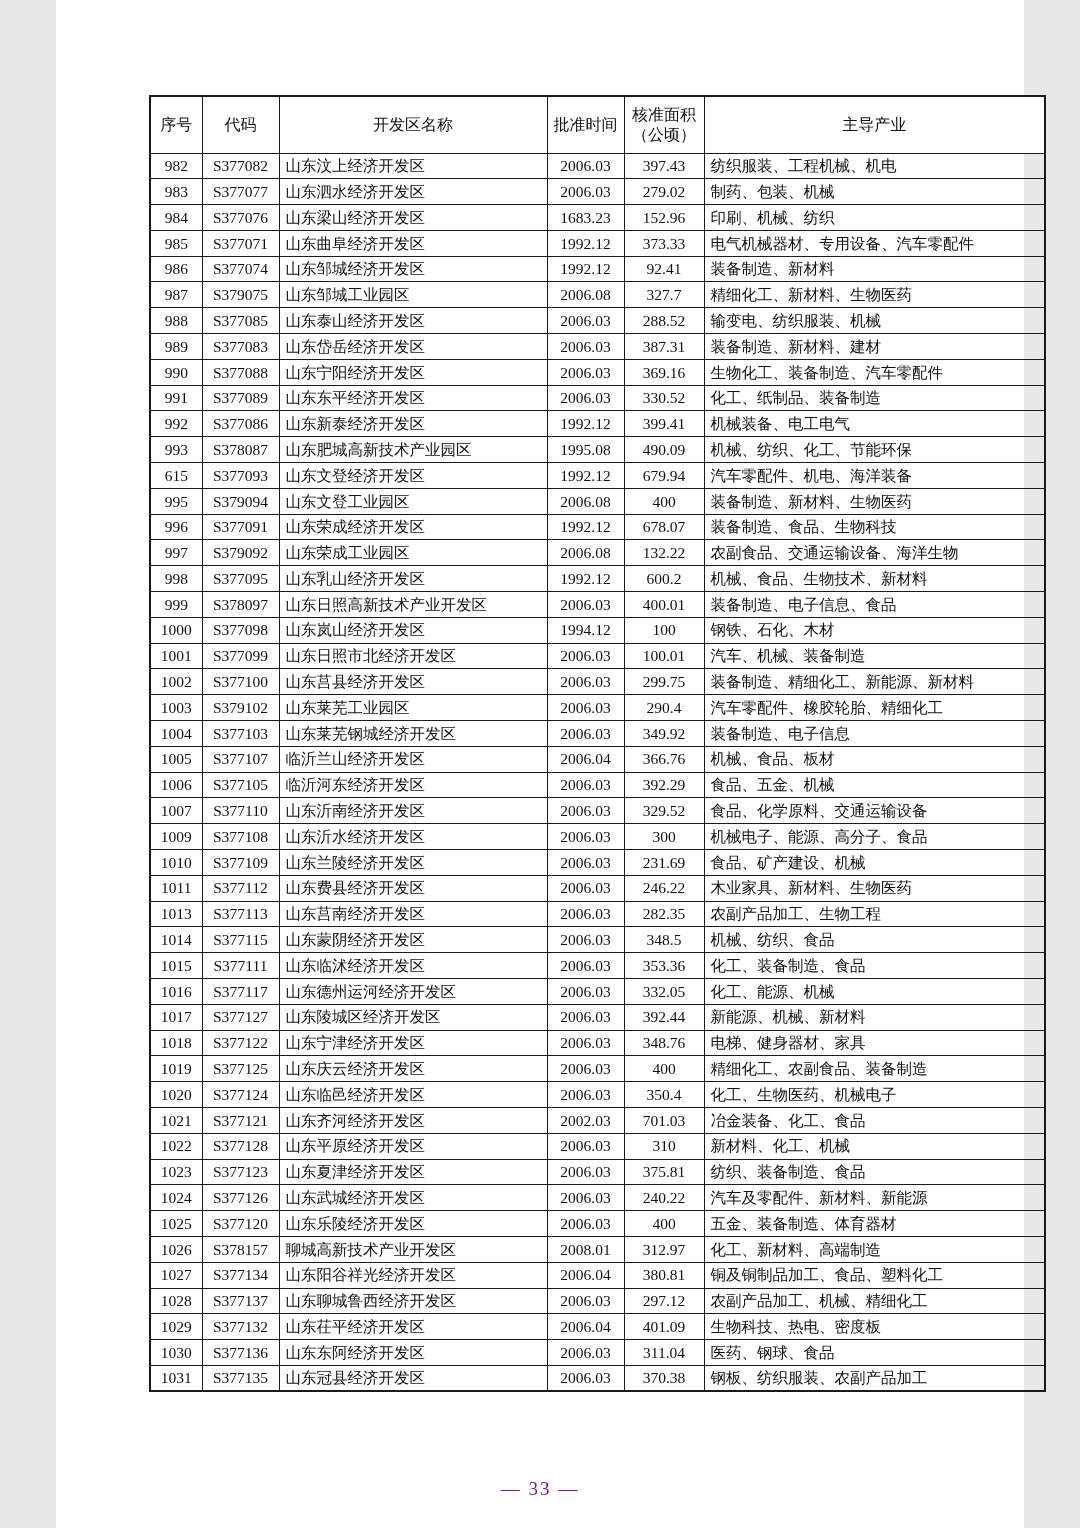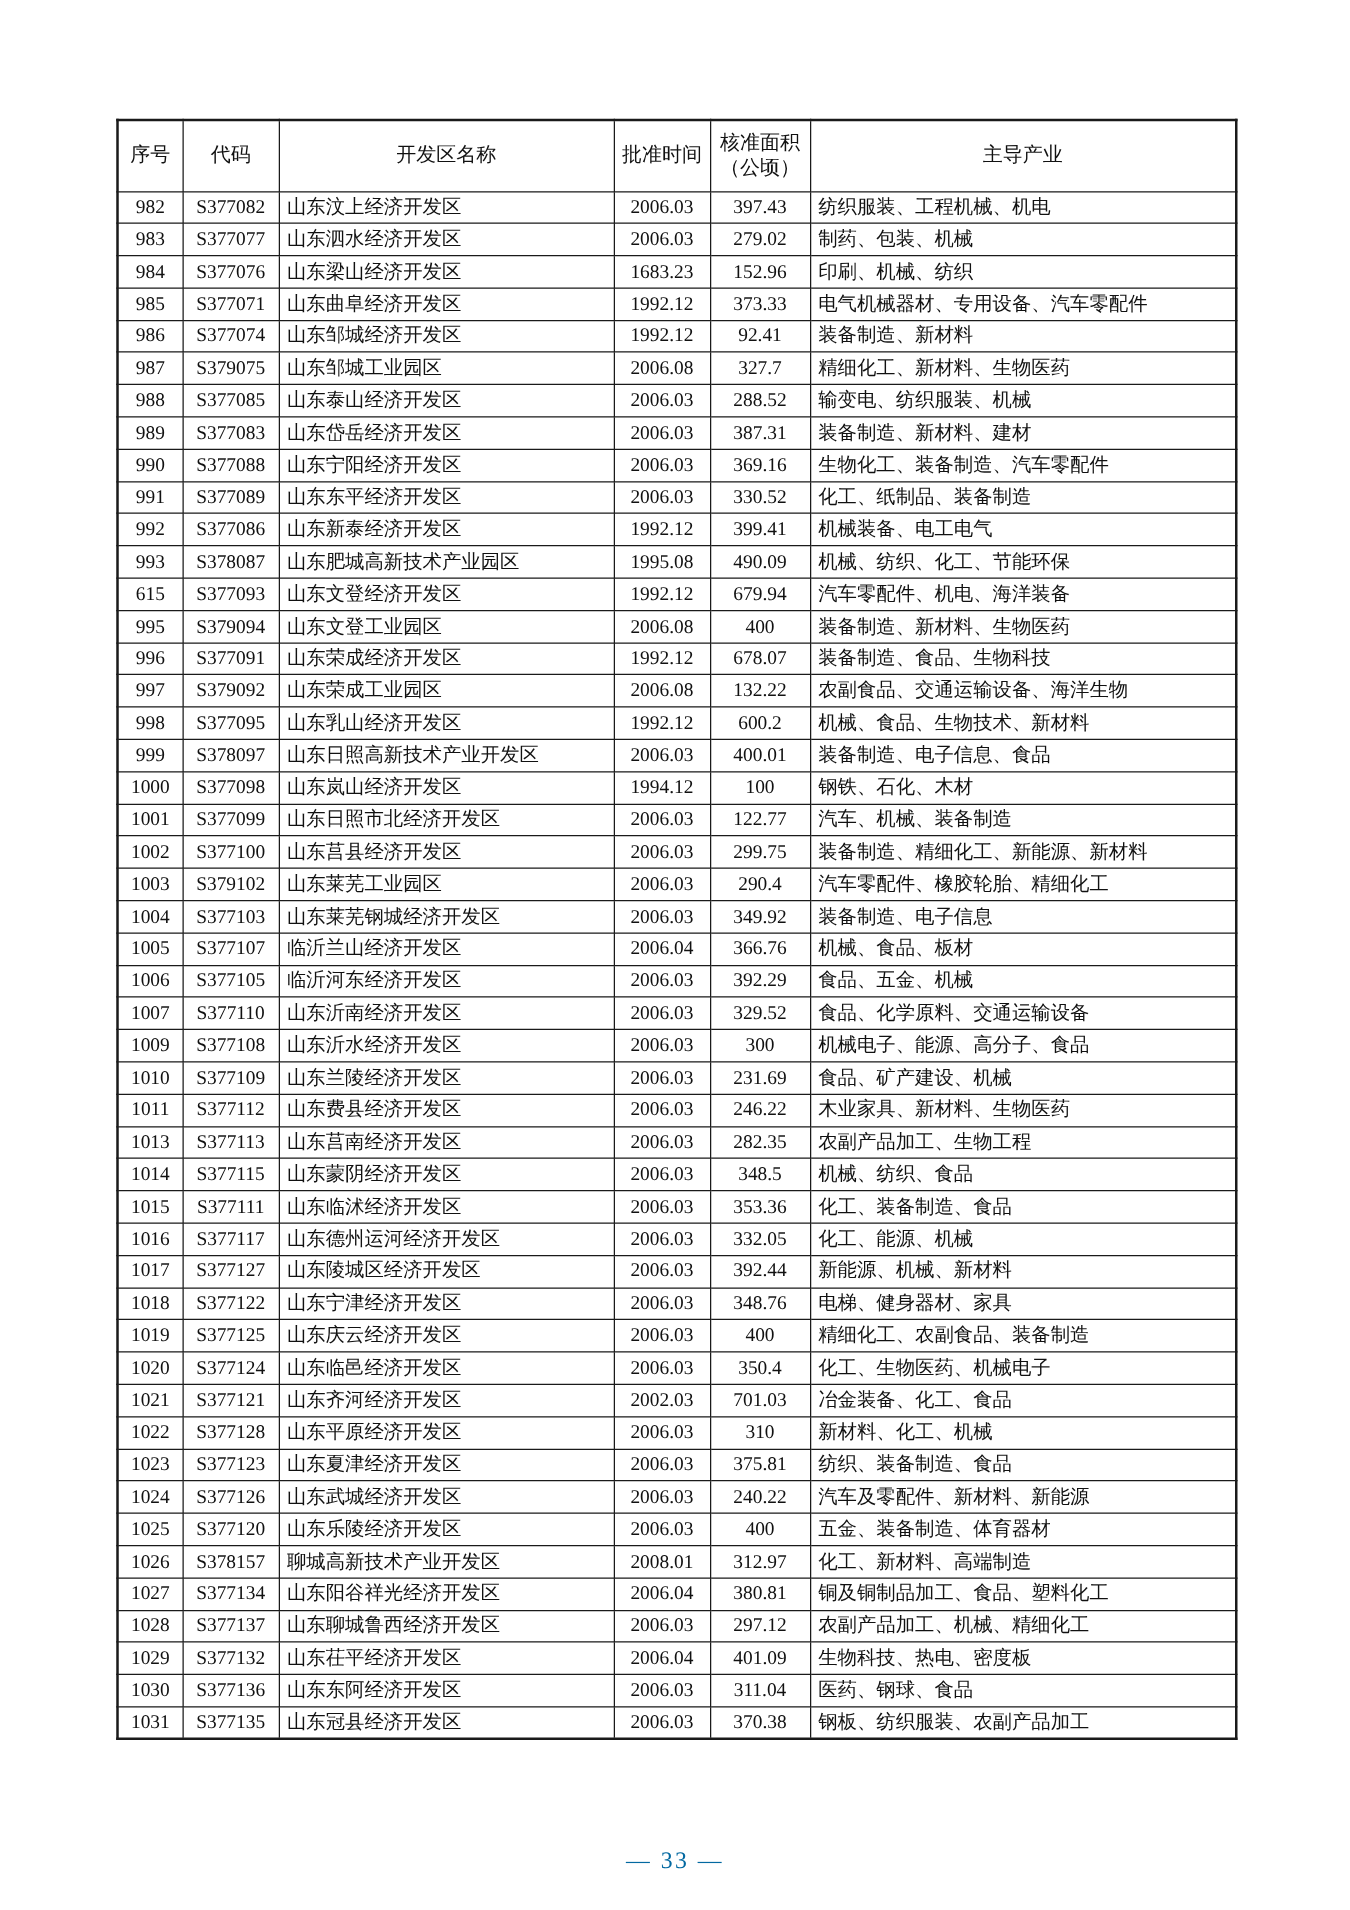--- a/index.html
+++ b/index.html
@@ -1,19 +1,19 @@
 <!DOCTYPE html>
 <html><head>
 <meta charset="utf-8">
 <style>
   * { margin: 0; padding: 0; box-sizing: border-box; }
   html, body { background: #e8e8e8; }
   .page {
     position: relative;
-    width: 1080px;
+    width: 968px;
     height: 1528px;
     background: #ffffff;
     margin: 0 auto;
     font-family: "Liberation Serif", "DejaVu Serif", serif;
     color: #111111;
   }
   table.zones {
     position: absolute;
     left: 93px;
     top: 95px;
@@ -46,21 +46,21 @@
   }
   table.zones td.c0, table.zones td.c1, table.zones td.c3, table.zones td.c4 { text-align: center; }
   table.zones td.c2, table.zones td.c5 { text-align: left; padding-left: 6px; }
   .footer {
     position: absolute;
     left: 0;
     width: 100%;
     top: 1478px;
     text-align: center;
     font-size: 19px;
-    color: #0369a1;
+    color: #701a75;
     letter-spacing: 2px;
   }
 </style>
 </head>
 <body>
 
 <div class="page">
 
   <table class="zones">
     <colgroup>
@@ -233,21 +233,21 @@
           <td class="c2">山东岚山经济开发区</td>
           <td class="c3">1994.12</td>
           <td class="c4">100</td>
           <td class="c5">钢铁、石化、木材</td>
         </tr>
         <tr>
           <td class="c0">1001</td>
           <td class="c1">S377099</td>
           <td class="c2">山东日照市北经济开发区</td>
           <td class="c3">2006.03</td>
-          <td class="c4">122.77</td>
+          <td class="c4">100.01</td>
           <td class="c5">汽车、机械、装备制造</td>
         </tr>
         <tr>
           <td class="c0">1002</td>
           <td class="c1">S377100</td>
           <td class="c2">山东莒县经济开发区</td>
           <td class="c3">2006.03</td>
           <td class="c4">299.75</td>
           <td class="c5">装备制造、精细化工、新能源、新材料</td>
         </tr>

